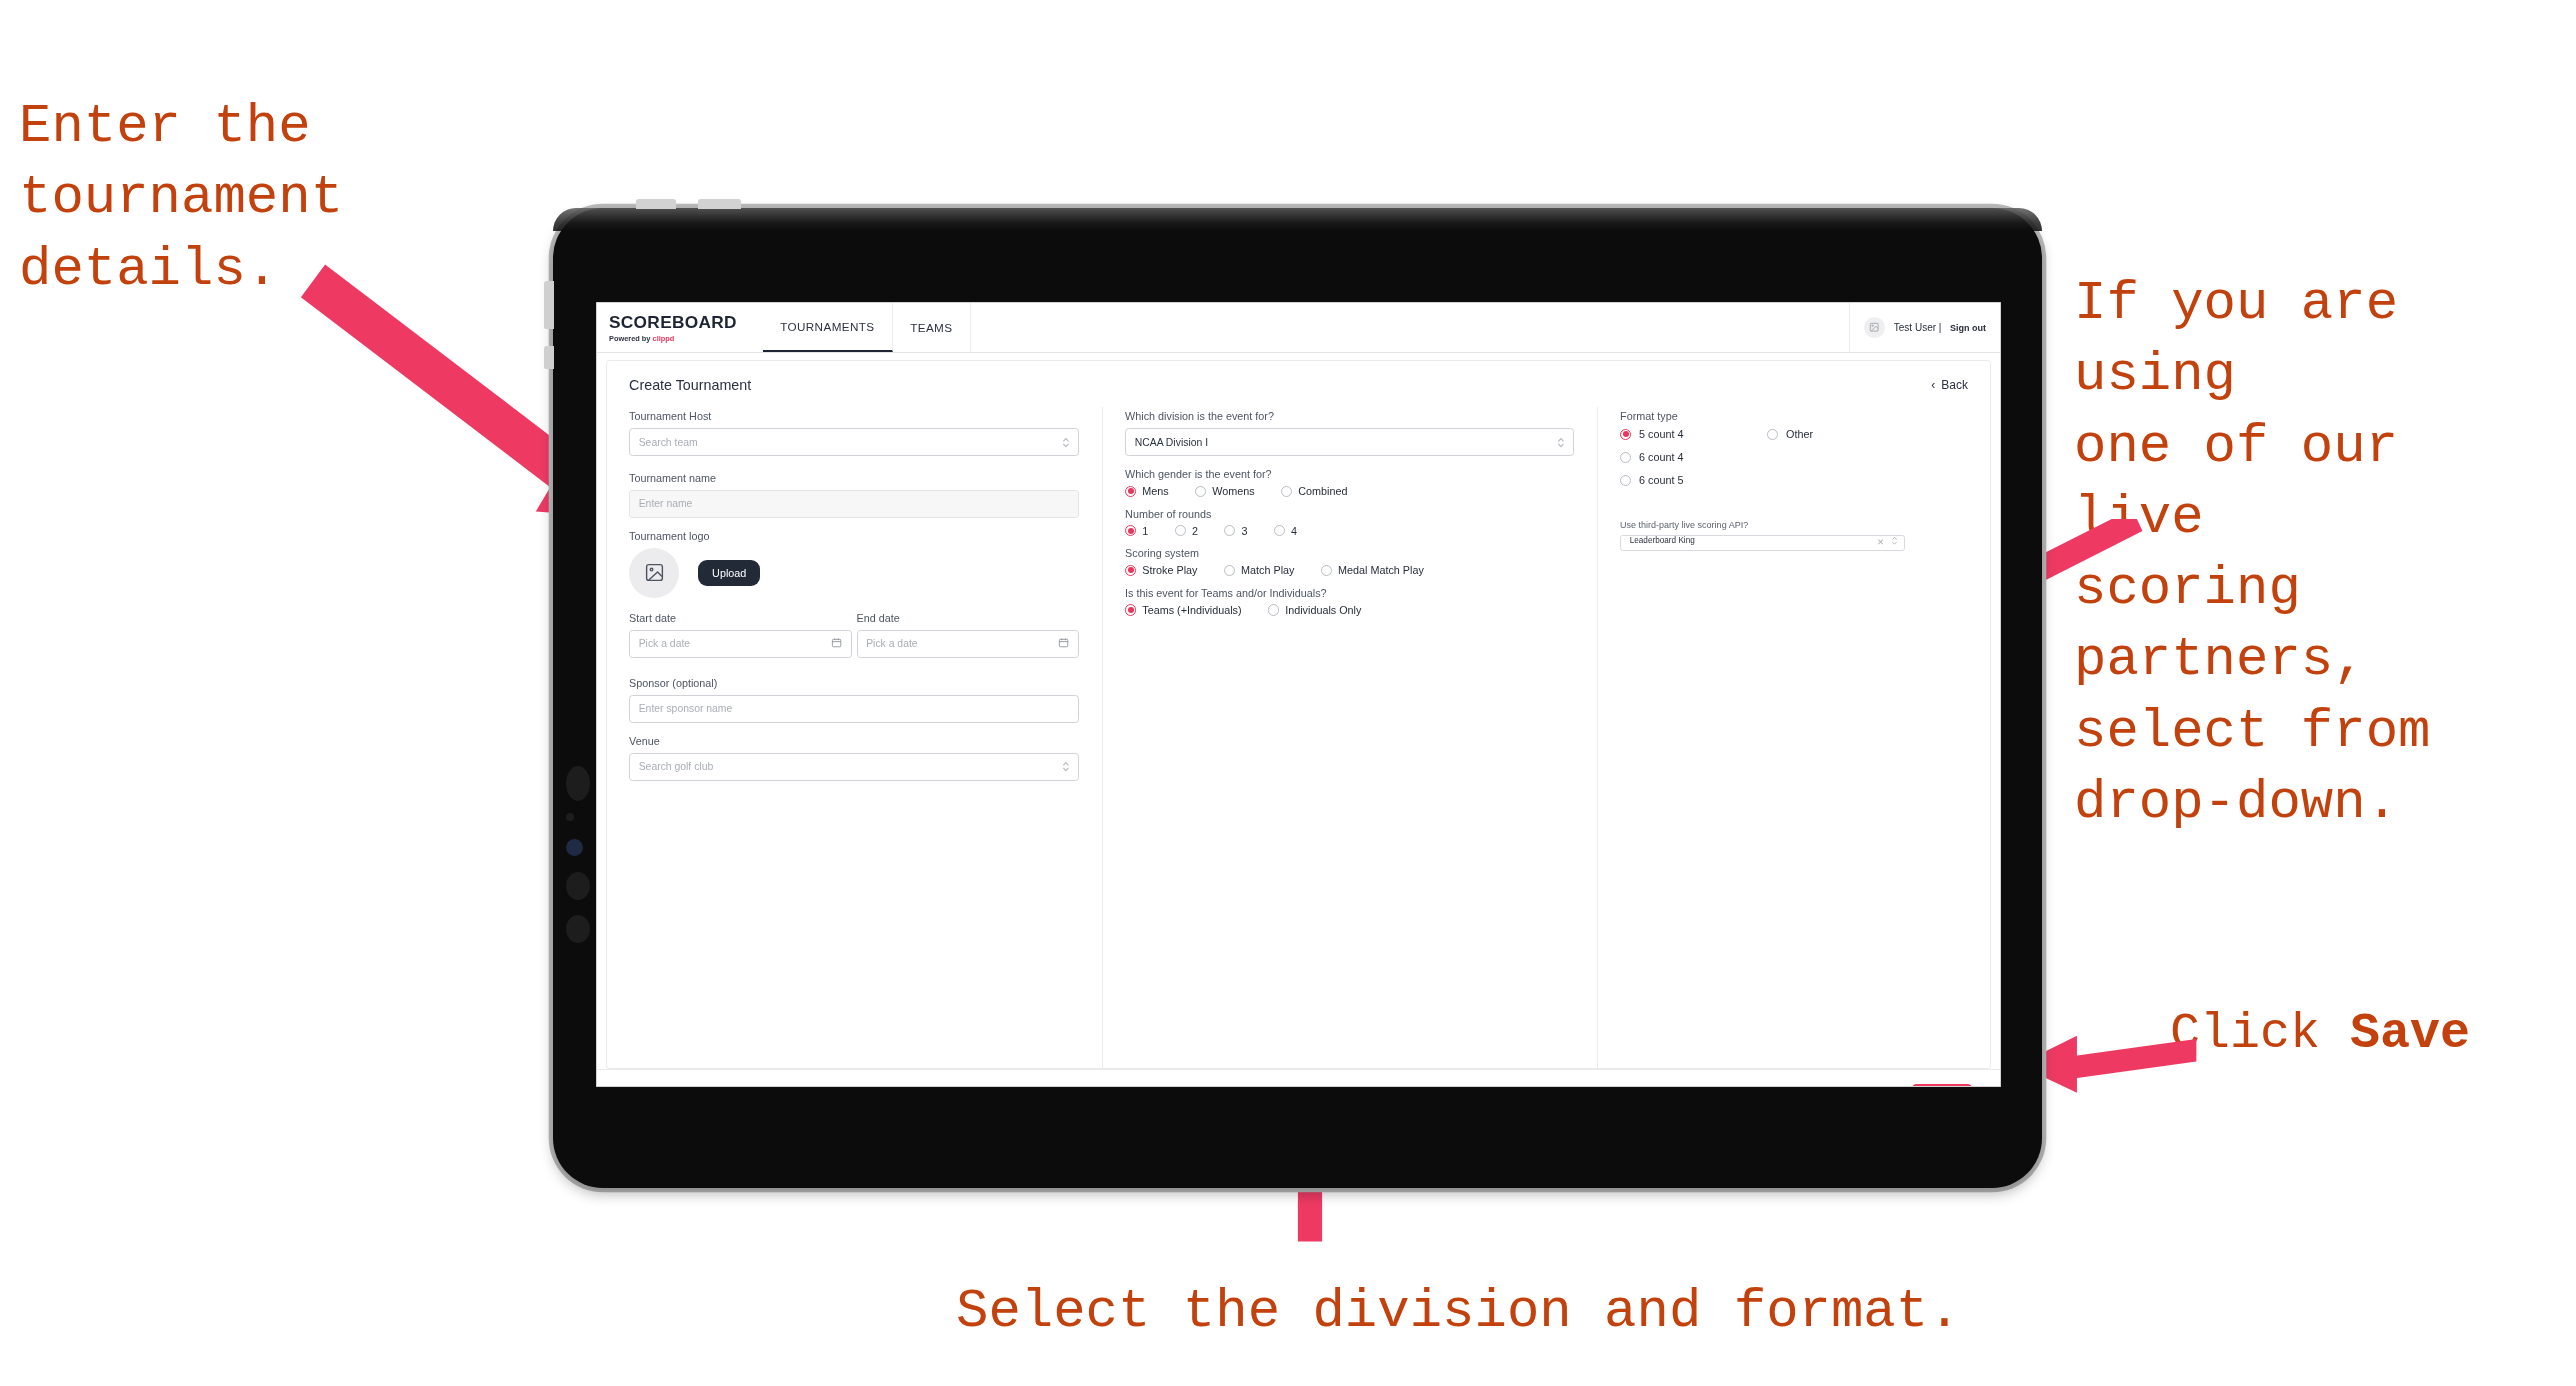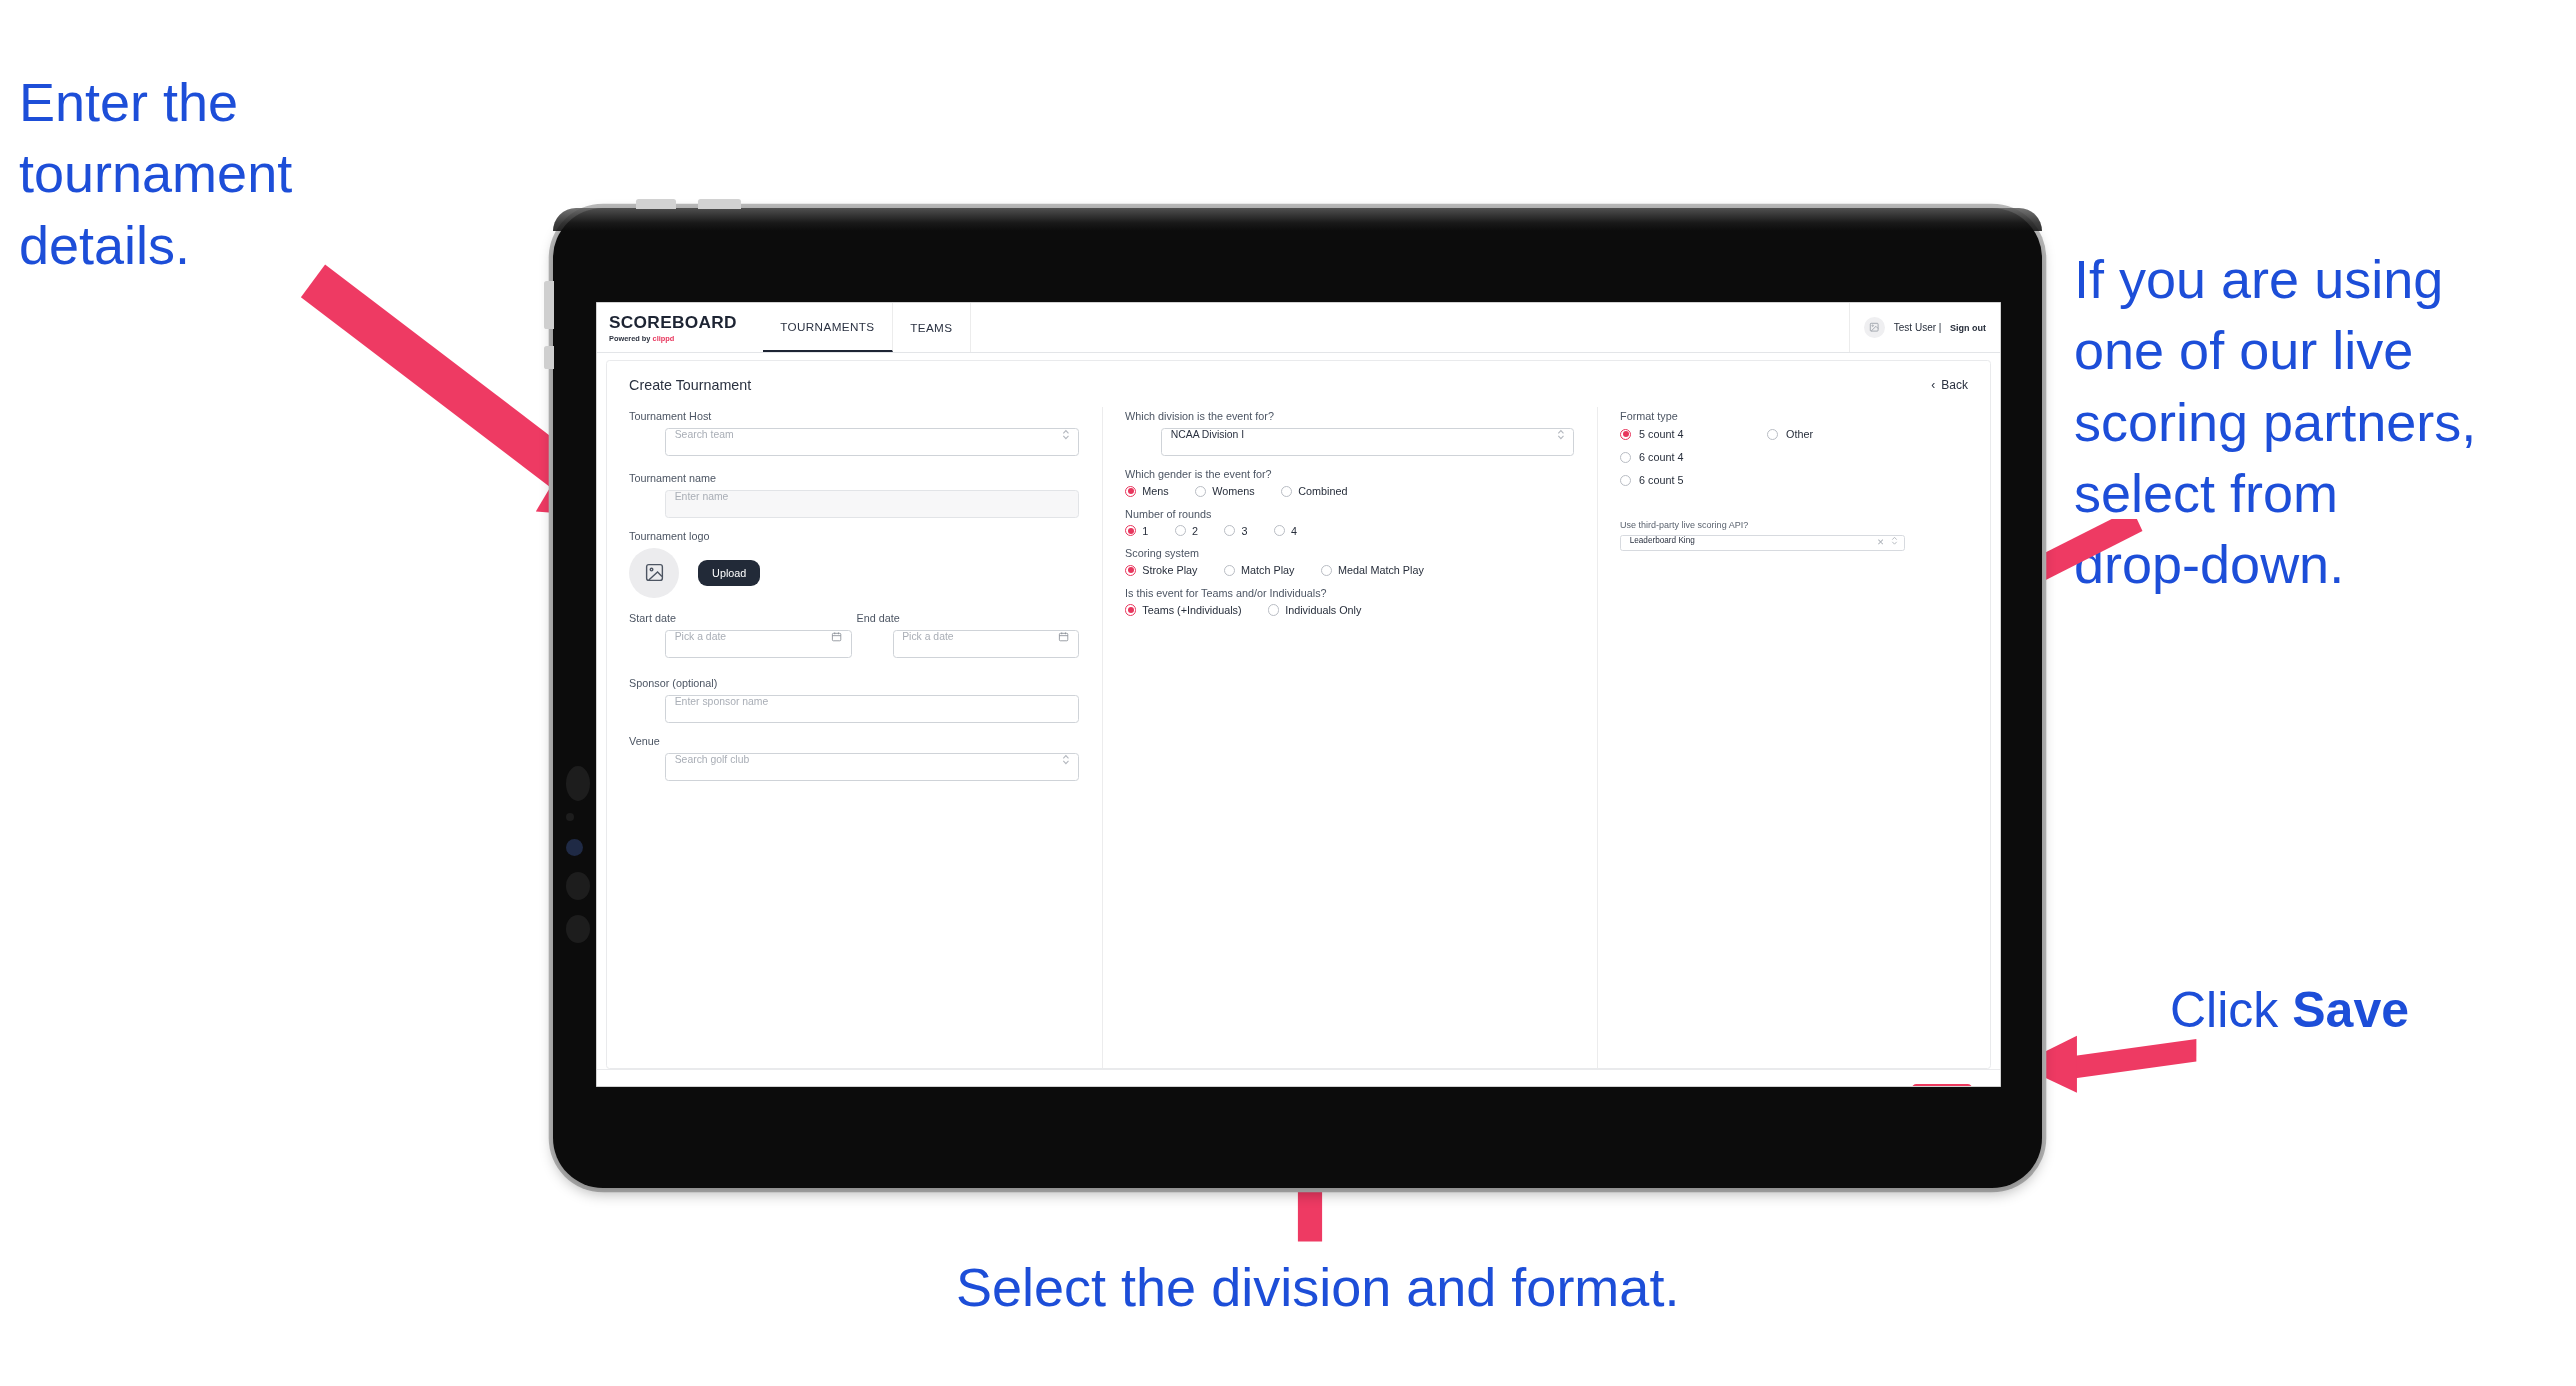--- a/index.html
+++ b/index.html
@@ -7,25 +7,26 @@
     width: 2576px; height: 1386px;
     background: #ffffff;
     font-family: "Liberation Sans", sans-serif;
     overflow: hidden;
   }
   .stage { position: relative; width: 2576px; height: 1386px; background:#fff; }
 
   
   .anno {
     position: absolute;
-    color: #1d4ed8;
-    font-family: Liberation Sans, sans-serif;
+    color: #c2410c;
+    font-family: Liberation Mono, monospace;
     font-weight: 400;
     line-height: 1.32;
     white-space: pre-line;
+    margin-top: 24px;
   }
   #anno-left    { left: 19px;  top: 67px;  width: 363px; font-size: 54px; }
   #anno-right   { left: 2074px; top: 244px; width: 484px; font-size: 54px; }
   #anno-save    { left: 2170px; top: 977px; font-size: 50px; white-space: nowrap; }
   #anno-save b  { font-weight: 700; }
   #anno-bottom  { left: 956px; top: 1252px; font-size: 54px; white-space: nowrap; }
 
   .arrow { position: absolute; }
 
   
@@ -123,24 +124,23 @@
   .col { padding: 3.5px 22.5px 0 22.5px; }
   .col1 { width: 495px; }
   .col2 { width: 495px; border-left:0.9px solid #ececed; }
   .col3 { flex:1; border-left:0.9px solid #ececed; }
 
   .field { margin-bottom: 12px; }
   .flabel { font-size: 10.8px; color:#4c5563; margin-bottom: 6px; }
 
   .inp {
     height: 28px; border:0.9px solid #cfd3d8; border-radius:3.5px;
-    background:#fff; display:flex; 
+    background:#fff; display:flex; align-items:center;
     padding: 0 8.6px; font-size: 10.4px; color:#a9aeb6;
     justify-content:space-between;
-    margin-left:36px;
   }
   .inp.filled-bg { background:#f7f7f8; border-color:#e2e4e7; }
   .inp .val { color:#2a3140; }
   .inp .ph  { color:#a9aeb6; }
   .chev {
     color:#b4b8bf; font-size:10.4px; line-height:1;
     display:flex; flex-direction:column; gap:0.9px;
   }
 
   .logo-row { display:flex; align-items:center; gap:19px; margin: 5.2px 0 14px 0; }

